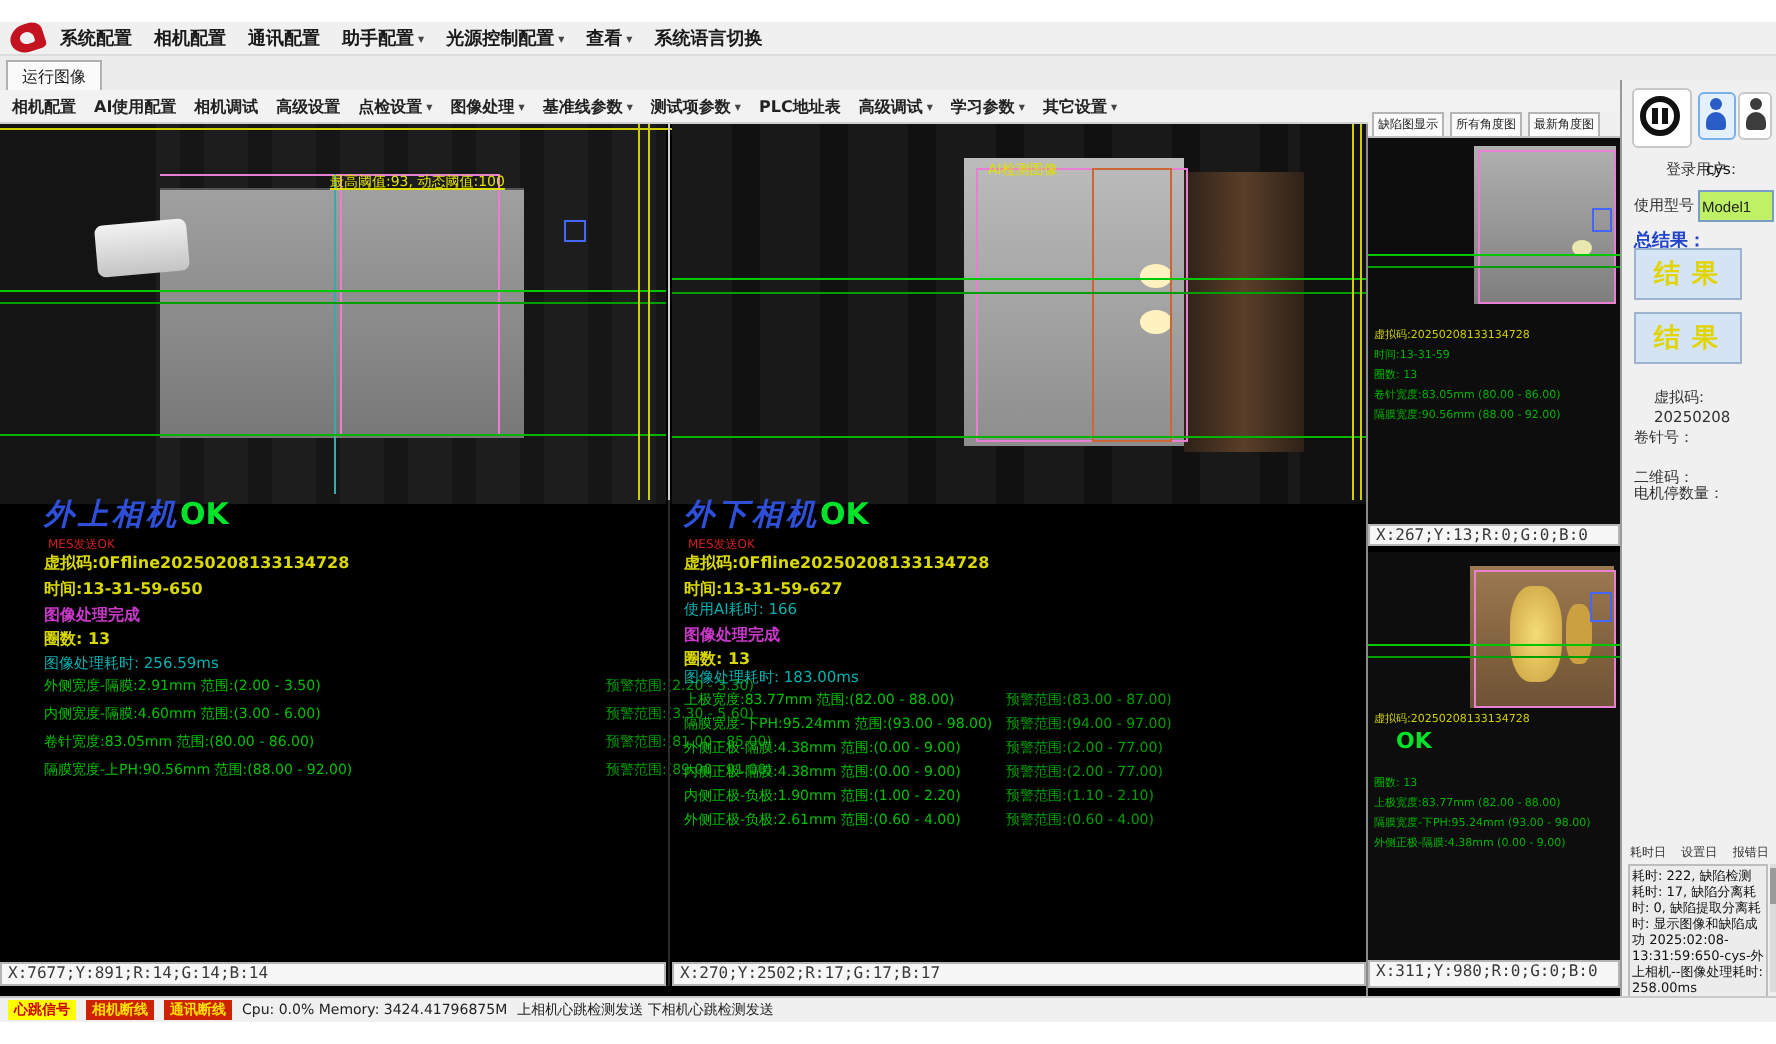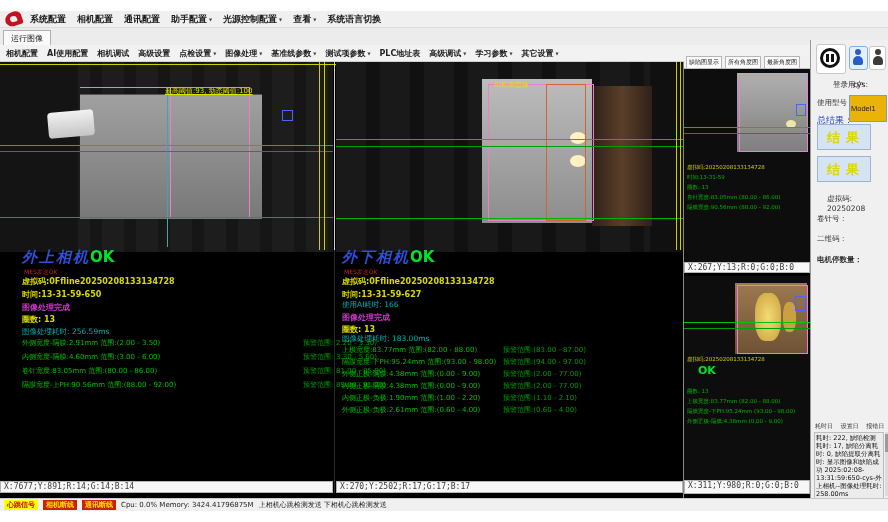--- a/index.html
+++ b/index.html
@@ -35,23 +35,23 @@
   .t-overlay{font-size:7px;color:#e0e000;white-space:nowrap;}
   
   .hline{position:absolute;height:1px;}
   .vline{position:absolute;width:1px;}
   
   .thumbtabs{left:684px;top:56px;width:126px;height:13px;background:#f0f0f0;border-bottom:1px solid #c0c0c0;display:flex;gap:3px;align-items:flex-end;padding-left:2px;box-sizing:border-box;}
   .ttab{font-size:6px;color:#222;background:#fbfbfb;border:1px solid #b5b5b5;border-bottom:none;padding:1px 2px;}
   
   .sidebar{left:810px;top:40px;width:78px;height:458px;background:#f0f0f0;border-left:1px solid #9a9a9a;box-sizing:border-box;}
   .sb-label{position:absolute;font-size:7.5px;color:#333;}
-  .sb-blue{color:#2244cc;font-weight:normal;font-size:9px;}
+  .sb-blue{color:#2244cc;font-weight:bold;font-size:9px;}
   .resbox{position:absolute;width:54px;height:26px;background:#d4e4f4;border:1px solid #9db4cc;color:#e2d400;font-weight:bold;font-size:13px;letter-spacing:6px;text-align:center;line-height:26px;padding-left:4px;box-sizing:border-box;}
-  .sb-input{position:absolute;width:38px;height:27px;font-size:7.5px;border:1px solid #7a9cc6;background:#eab308;color:#222;padding:0 1px;box-sizing:border-box;}
+  .sb-input{position:absolute;width:38px;height:16px;font-size:7.5px;border:1px solid #7a9cc6;background:#bef264;color:#222;padding:0 1px;box-sizing:border-box;}
   .iconbtn{position:absolute;background:#fff;border:1px solid #c8c8c8;border-radius:3px;}
   .pauseicon{position:absolute;left:3px;top:3px;width:20px;height:20px;border:3px solid #111;border-radius:50%;box-sizing:border-box;}
   .pauseicon:before,.pauseicon:after{content:"";position:absolute;top:3px;width:3px;height:8px;background:#111;}
   .pauseicon:before{left:3px;} .pauseicon:after{right:3px;}
   .person{position:absolute;left:3px;top:2px;width:10px;height:16px;}
   .person .head{position:absolute;left:2px;top:0;width:6px;height:6px;border-radius:50%;}
   .person .body{position:absolute;left:0;top:7px;width:10px;height:9px;border-radius:5px 5px 2px 2px;}
   .blue .head,.blue .body{background:#2a5cc8;}
   .dark .head,.dark .body{background:#3c3c3c;}
   .logbox{position:absolute;left:3px;top:392px;width:70px;height:72px;background:#ececec;border:1px solid #bdbdbd;font-size:6.5px;line-height:8px;color:#111;overflow:hidden;padding:1px;box-sizing:border-box;}
@@ -236,21 +236,21 @@
     <span class="sb-label" style="left:22px;top:40px;">登录用户：</span>
     <span class="sb-label" style="left:42px;top:40px;color:#111;">cys</span>
     <span class="sb-label" style="left:6px;top:58px;">使用型号：</span>
     <input class="sb-input" style="left: 38px; top: 55px;" value="Model1">
     <span class="sb-label sb-blue" style="left:6px;top:74px;">总结果：</span>
     <div class="resbox" style="left:6px;top:84px;">结果</div>
     <div class="resbox" style="left:6px;top:116px;">结果</div>
     <span class="sb-label" style="left:16px;top:154px;">虚拟码: 20250208</span>
     <span class="sb-label" style="left:6px;top:174px;">卷针号：</span>
     <span class="sb-label" style="left:6px;top:194px;">二维码：</span>
-    <span class="sb-label" style="left:6px;top:215px;font-weight:bold;">电机停数量：</span>
+    <span class="sb-label" style="left:6px;top:202px;">电机停数量：</span>
 
     <div class="logtabs">
       <span>耗时日志</span>
       <span>设置日志</span>
       <span>报错日志</span>
     </div>
     <div class="logbox">耗时: 222, 缺陷检测耗时: 17, 缺陷分离耗时: 0, 缺陷提取分离耗时: 显示图像和缺陷成功 2025:02:08-13:31:59:650-cys-外上相机--图像处理耗时: 258.00ms</div>
     <div class="scrollbar">
         <div class="scrollthumb"></div>
       </div>

